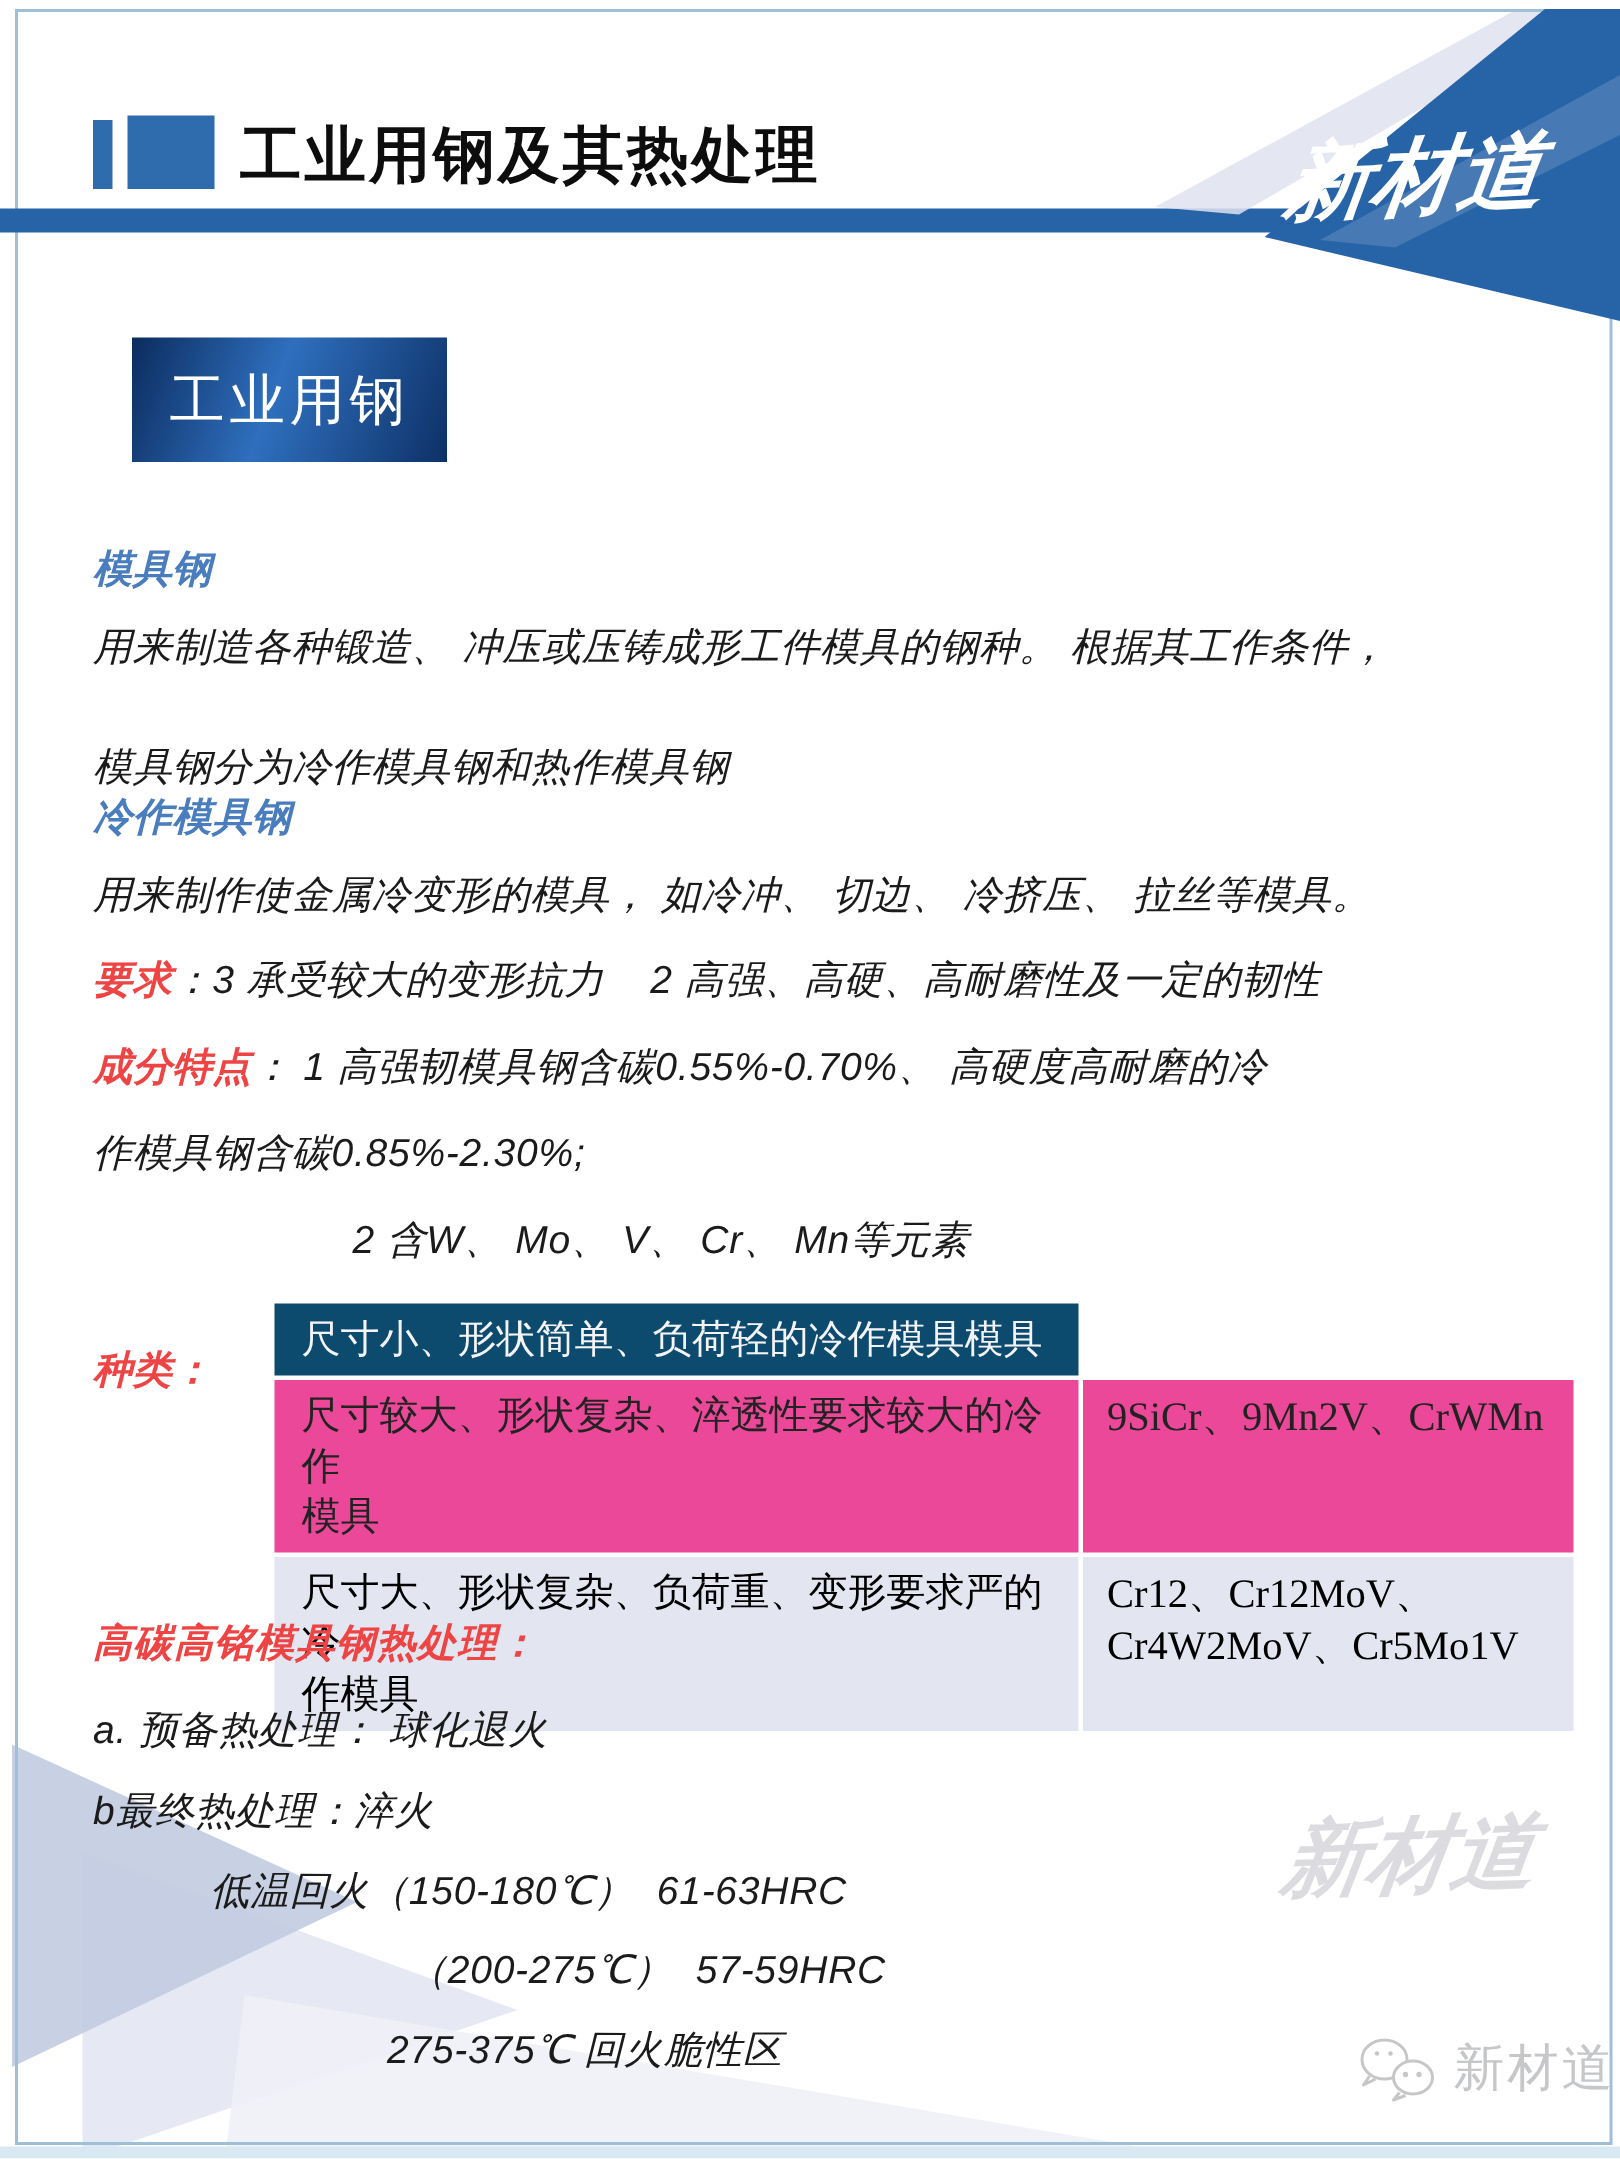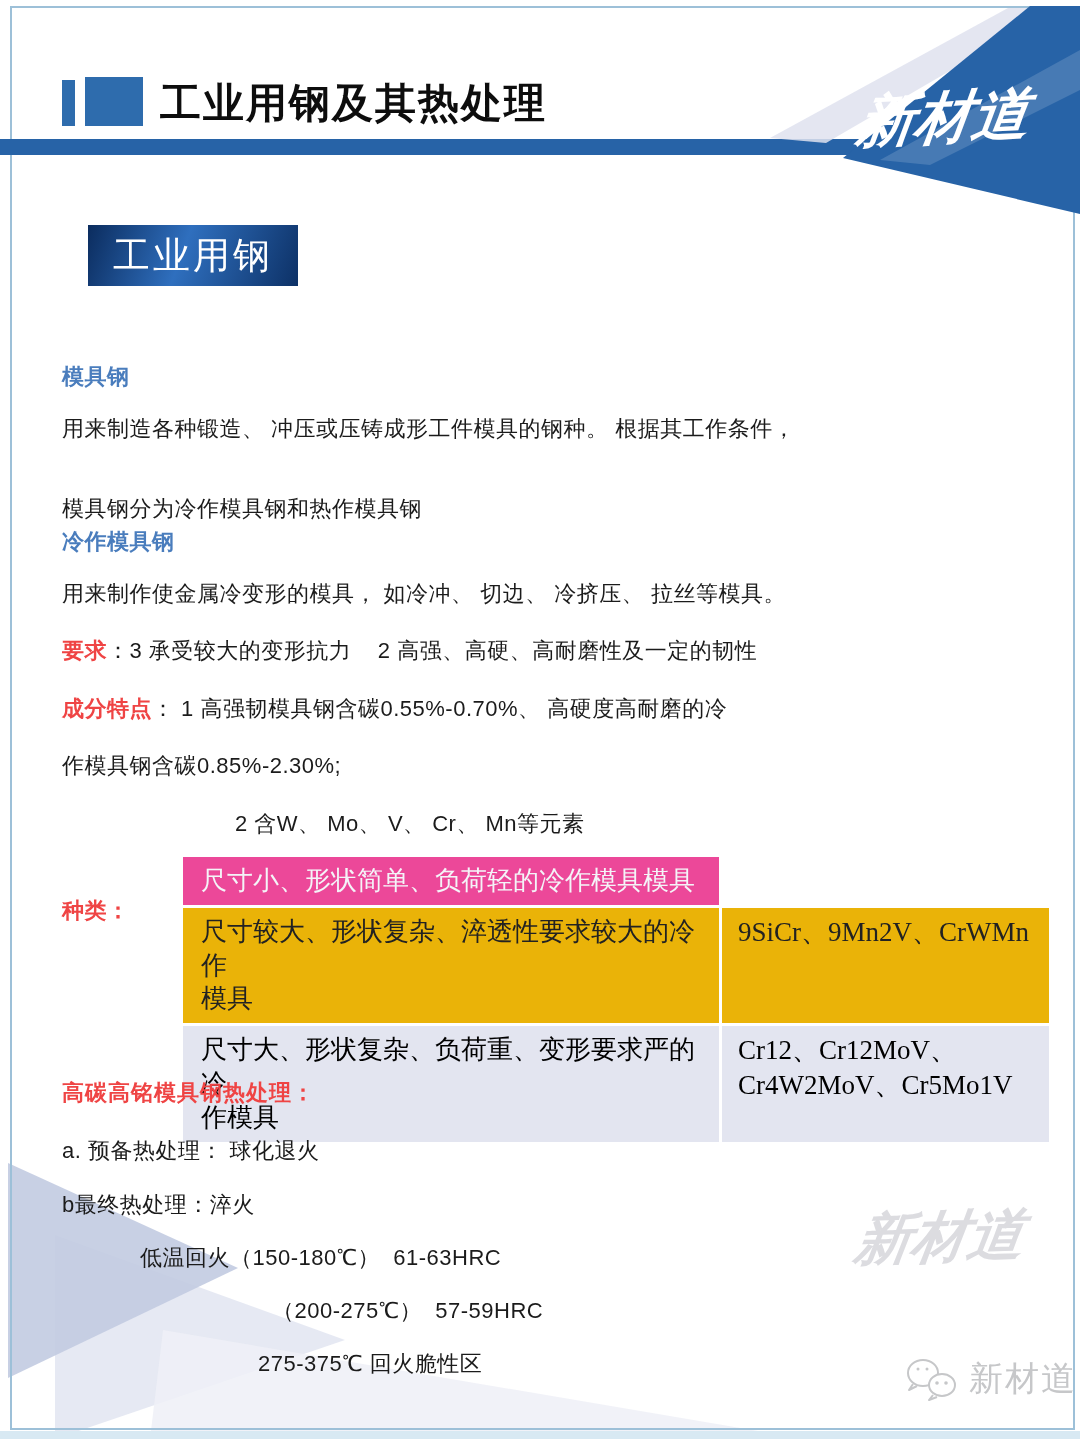--- a/index.html
+++ b/index.html
@@ -13,37 +13,37 @@
   
   .hdr-bar-sm{left:62px;top:80px;width:13px;height:46px;background:#2e6cad;z-index:4;}
   .hdr-sq{left:85px;top:77px;width:58px;height:49px;background:#2e6cad;z-index:4;}
   .page-title{left:160px;top:76px;font-size:41px;font-weight:800;color:#0d0d0d;
               letter-spacing:2px;z-index:5;white-space:pre;}
   .blue-bar{left:0;top:139px;width:1080px;height:16px;background:#2763a7;z-index:4;}
   .banner-svg{left:700px;top:0;z-index:5;}
   .banner-text{left:858px;top:80px;font-size:57px;font-weight:800;font-style:italic;
                color:#ffffff;z-index:6;transform:skewX(-10deg) rotate(-3deg);white-space:pre;}
   
-  .badge{left:88px;top:225px;width:210px;height:61px;z-index:5;
+  .badge{left:88px;top:225px;width:210px;height:83px;z-index:5;
          background:linear-gradient(110deg,#0b2c5e 0%,#2f6fbe 45%,#0d3166 100%);
          display:flex;align-items:center;justify-content:center;}
   .badge span{color:#ffffff;font-size:37px;letter-spacing:3px;white-space:pre;}
   
-  .ln{position:absolute;font-size:22px;color:#1b1b1b;white-space:pre;z-index:5;letter-spacing:0.5px;}
+  .ln{position:absolute;font-size:26px;color:#1b1b1b;white-space:pre;z-index:5;letter-spacing:0.5px;font-style:italic;}
   .blue-h{color:#4a7dbd;font-weight:700;}
   .b{font-weight:700;color:#ef4444;}
   
   .types-table{left:183px;top:857px;width:869px;z-index:5;}
   .t-row{display:flex;margin-bottom:3px;}
   .t-desc{width:536px;box-sizing:border-box;padding:7px 2px 7px 18px;font-size:26px;
           line-height:1.3;white-space:pre-wrap;}
   .t-grades{width:327px;box-sizing:border-box;margin-left:3px;padding:7px 4px 7px 16px;
             font-family:"Liberation Serif",serif;font-size:27px;line-height:1.3;white-space:pre-wrap;}
-  .t-head .t-desc,.t-head .t-grades{background:#ec4899;color:#f4f4f8;}
-  .t-r2 .t-desc,.t-r2 .t-grades{background:#eab308;color:#222;}
+  .t-head .t-desc,.t-head .t-grades{background:#0c4a6e;color:#f4f4f8;margin-top:12px;}
+  .t-r2 .t-desc,.t-r2 .t-grades{background:#ec4899;color:#222;}
   .t-r3 .t-desc,.t-r3 .t-grades{background:#e3e5f0;color:#000000;}
   
   .deco-svg{z-index:0;}
   .watermark{left:856px;top:1200px;font-size:56px;font-weight:800;font-style:italic;
              color:#dcdce0;z-index:1;transform:skewX(-10deg) rotate(-2deg);white-space:pre;}
   
   .footer{left:903px;top:1356px;z-index:5;display:flex;align-items:center;gap:8px;}
   .footer-text{font-size:34px;color:#c6c7c9;letter-spacing:2px;white-space:pre;}
 </style>
 </head>

